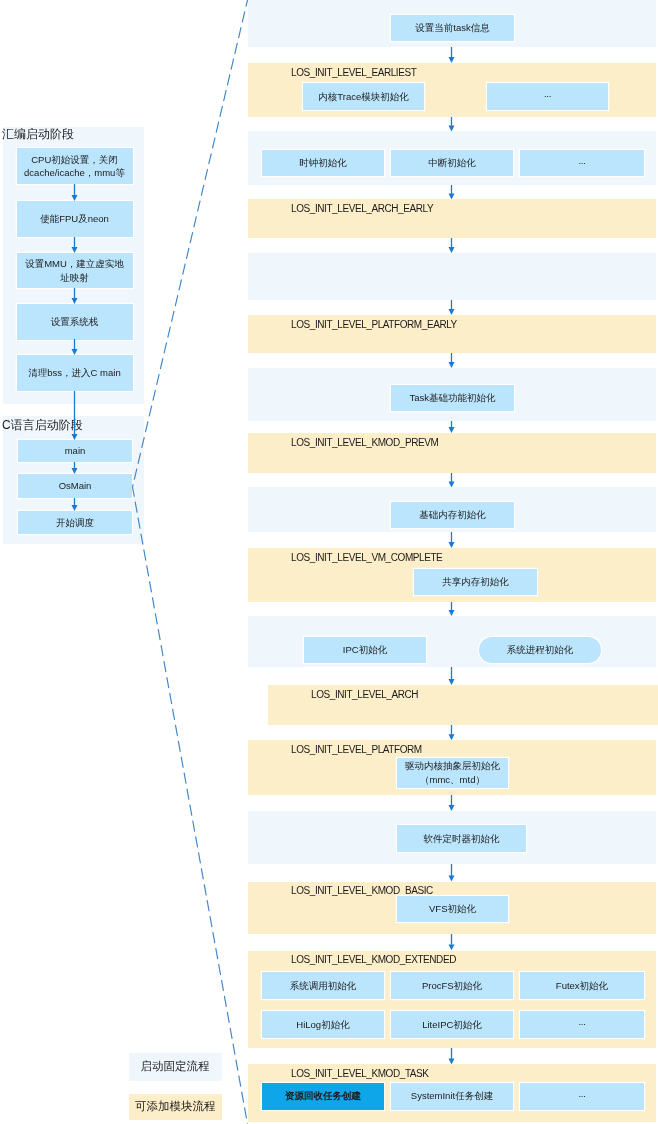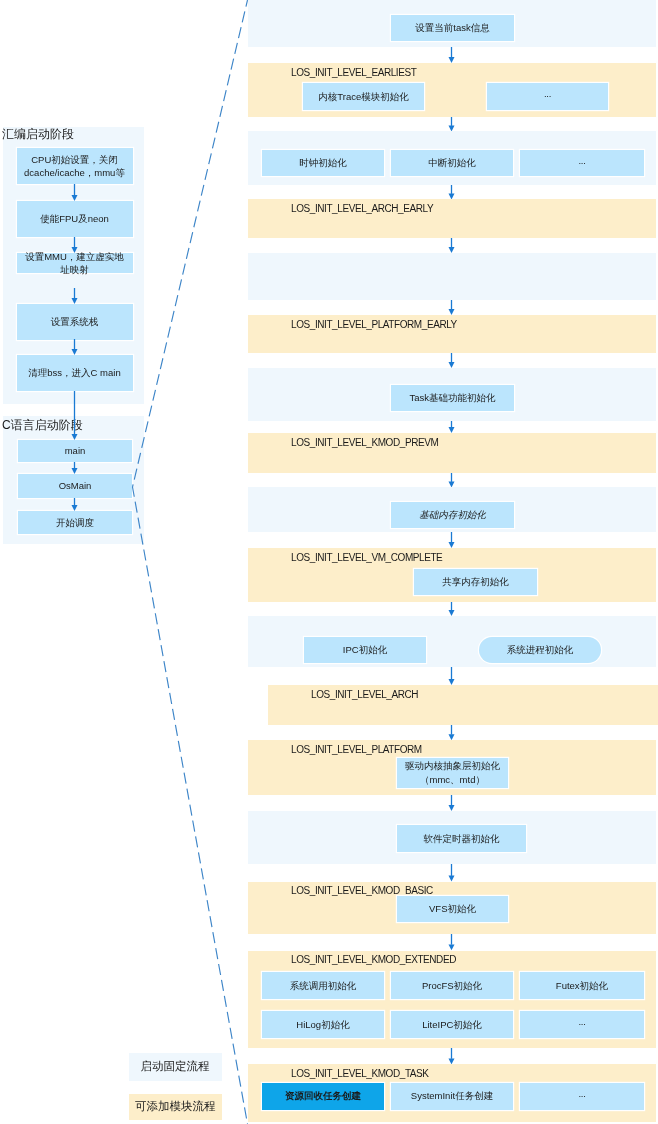--- a/index.html
+++ b/index.html
@@ -92,21 +92,21 @@
 <div class="band fixed" style="top:368px;height:53px;background:#eff7fd;"></div>
 <div class="nbox" style="left:391px;top:385px;width:123px;height:26px;background:#bbe5fd;">
       <div>
         <span>Task基础功能初始化</span>
       </div>
     </div>
 <div class="band module" style="top:433px;height:39.5px;background:#fdeeca;">
 <div class="band-label">LOS_INIT_LEVEL_KMOD_PREVM</div>
     </div>
 <div class="band fixed" style="top:487px;height:45px;background:#eff7fd;"></div>
-<div class="nbox" style="left:391px;top:502px;width:123px;height:26px;background:#bbe5fd;font-style:italic;">
+<div class="nbox" style="left:391px;top:502px;width:123px;height:26px;background:#bbe5fd;">
       <div>
         <span>基础内存初始化</span>
       </div>
     </div>
 <div class="band module" style="top:548px;height:54px;background:#fdeeca;">
 <div class="band-label">LOS_INIT_LEVEL_VM_COMPLETE</div>
     </div>
 <div class="nbox" style="left:391px;top:569px;width:123px;height:26px;background:#bbe5fd;margin-left:23px;">
       <div>
         <span>共享内存初始化</span>
@@ -271,21 +271,21 @@
       <div>
         <span>CPU初始设置，关闭</span>
         <span>dcache/icache，mmu等</span>
       </div>
     </div>
 <div class="lbox" style="left:16.5px;top:201px;width:116px;height:36px;background:#bbe5fd;">
       <div>
         <span>使能FPU及neon</span>
       </div>
     </div>
-<div class="lbox" style="left:16.5px;top:253px;width:116px;height:20px;background:#bbe5fd;">
+<div class="lbox" style="left:16.5px;top:253px;width:116px;height:35px;background:#bbe5fd;">
       <div>
         <span>设置MMU，建立虚实地</span>
         <span>址映射</span>
       </div>
     </div>
 <div class="lbox" style="left:16.5px;top:304px;width:116px;height:36px;background:#bbe5fd;">
       <div>
         <span>设置系统栈</span>
       </div>
     </div>

